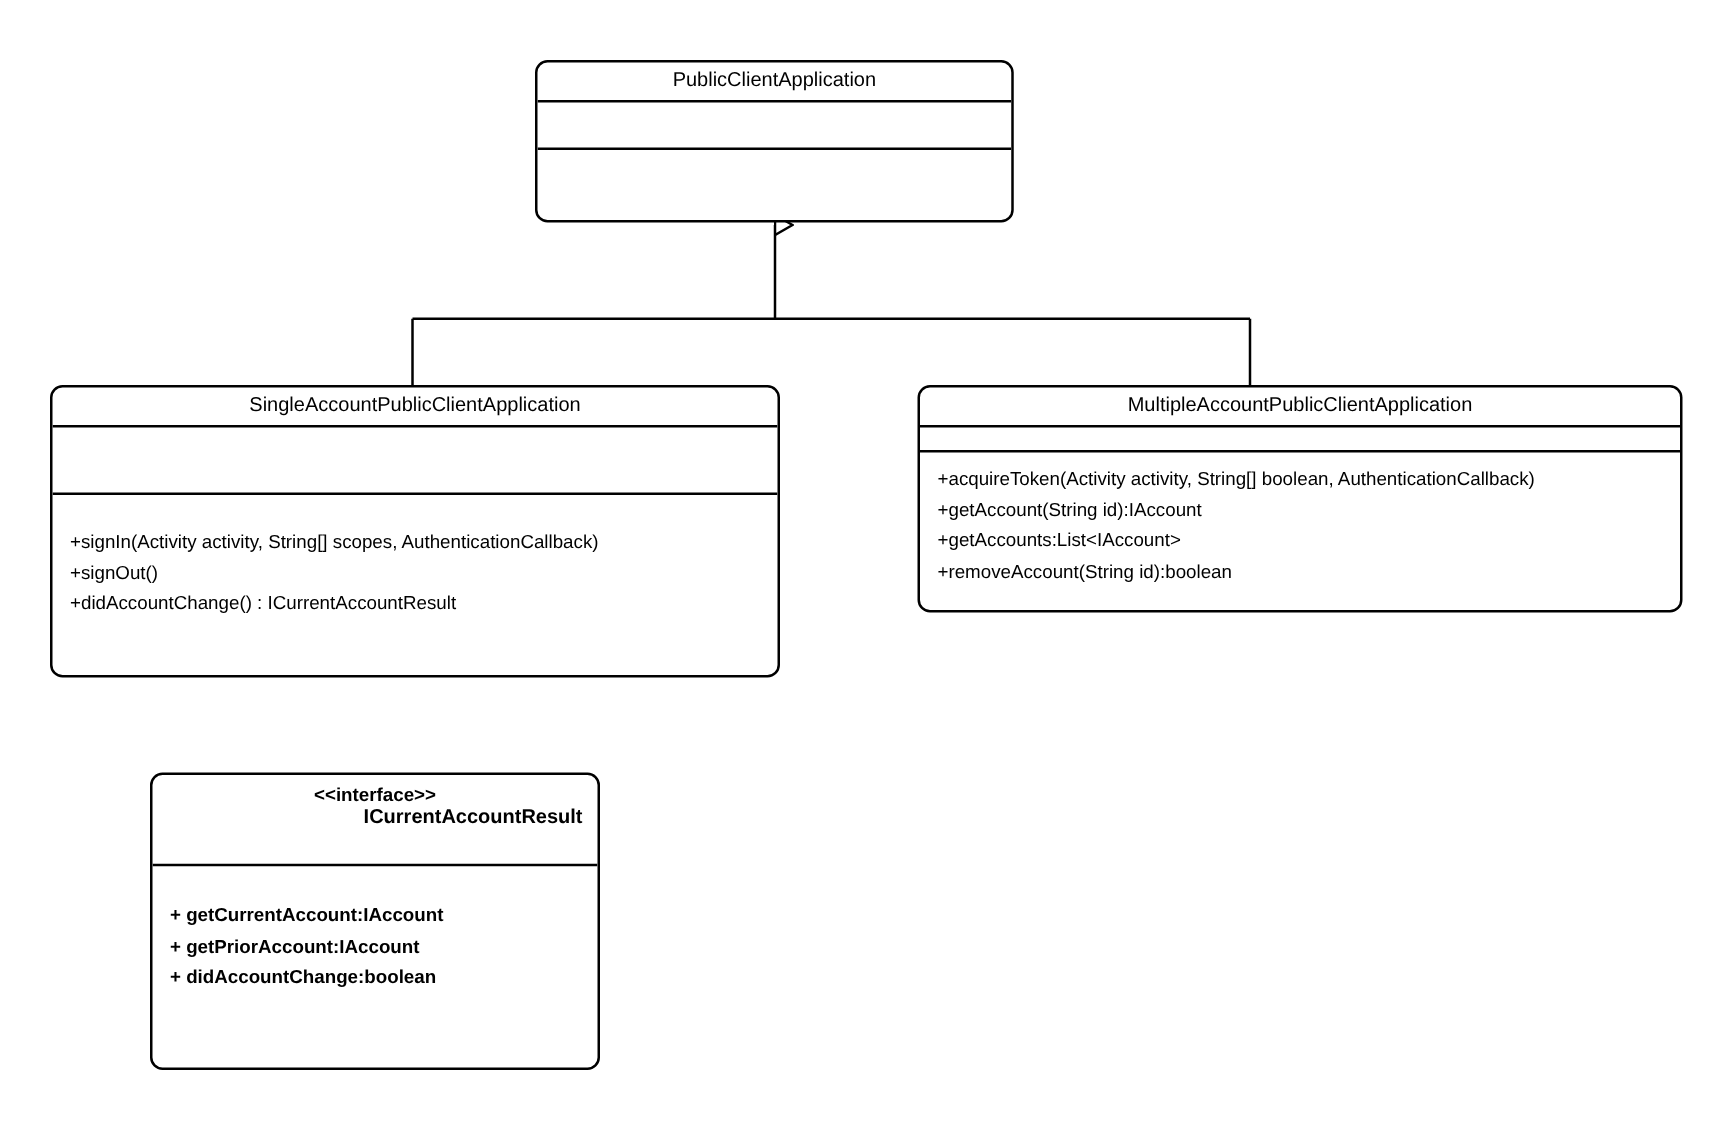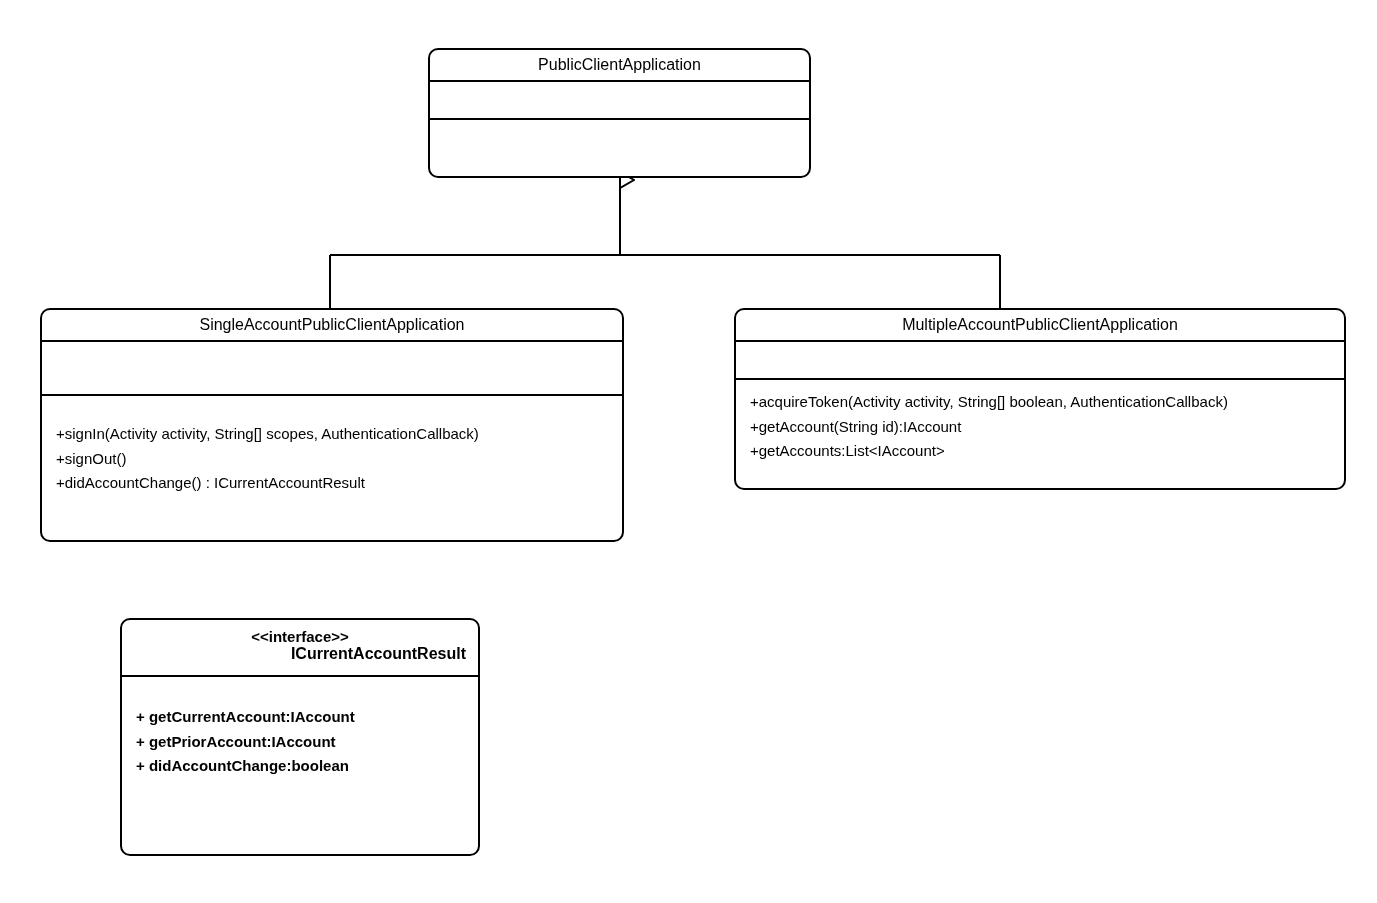--- a/index.html
+++ b/index.html
@@ -92,25 +92,26 @@
   </div>
 </div>
 
 <div class="uml-class" style="left:710px; top:308px; width:612px; height:182px;margin-left:24px;">
   <div class="uml-section uml-title">MultipleAccountPublicClientApplication</div>
   <div class="uml-section uml-attrs-empty"></div>
   <div class="uml-section uml-methods">
     <div class="uml-method">+acquireToken(Activity activity, String[] boolean, AuthenticationCallback)</div>
     <div class="uml-method">+getAccount(String id):IAccount</div>
     <div class="uml-method">+getAccounts:List&lt;IAccount&gt;</div>
+    <div class="uml-method">+removeAccount(String id):boolean</div>
   </div>
 </div>
 
 <div class="uml-class" style="left:120px; top:618px; width:360px; height:238px;">
-  <div class="uml-section" style="padding:8px 12px 12px 12px;">
+  <div class="uml-section" style="padding:8px 12px 28px 12px;">
     <div class="uml-stereotype">&lt;&lt;interface&gt;&gt;</div>
     <div class="uml-name">ICurrentAccountResult</div>
   </div>
   <div class="uml-section uml-methods" style="padding-top:28px;font-weight:bold;">
     <div class="uml-method">+ getCurrentAccount:IAccount</div>
     <div class="uml-method">+ getPriorAccount:IAccount</div>
     <div class="uml-method">+ didAccountChange:boolean</div>
   </div>
 </div>
 

